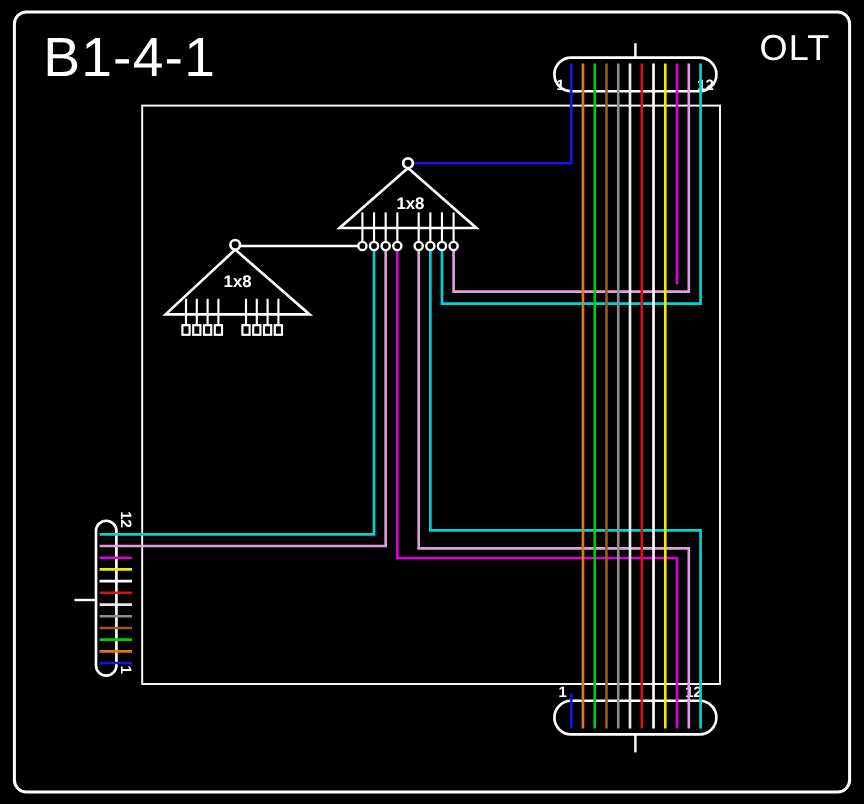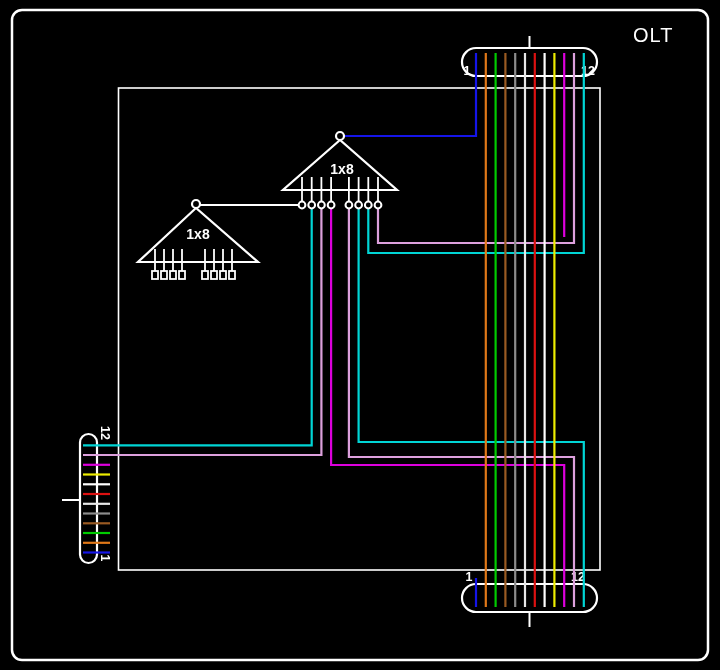--- a/index.html
+++ b/index.html
@@ -1,21 +1,21 @@
 <!DOCTYPE html>
 <html><head>
 <meta charset="utf-8">
 <style>
   html,body{margin:0;padding:0;background:#000;}
   #stage{position:relative;width:720px;height:670px;background:#000;overflow:hidden;
          font-family:"Liberation Sans",sans-serif;}
   #stage svg{position:absolute;left:0;top:0;}
   .title{position:absolute;left:36px;top:20px;font-size:46px;color:#fff;
          letter-spacing:1px;font-weight:400;}
-  .olt{position:absolute;left:633px;top:24px;font-size:20px;color:#fff;
+  .olt{position:absolute;left:633px;top:24px;font-size:30px;color:#fff;
        letter-spacing:1px;font-weight:400;}
   text{font-family:"Liberation Sans",sans-serif;}
 </style>
 </head>
 <body>
 
 <div id="stage">
   <svg width="720" height="670" viewBox="0 0 720 670">
       <rect x="12" y="10" width="696" height="650" rx="10" fill="none" stroke="#ffffff" stroke-width="2.5"></rect>
       <rect x="118.5" y="88" width="481.5" height="482" fill="none" stroke="#ffffff" stroke-width="1.6"></rect>
@@ -92,14 +92,15 @@
       <rect x="202" y="271" width="6" height="8" fill="#000000" stroke="#ffffff" stroke-width="1.8"></rect>
       <line x1="214" y1="249" x2="214" y2="271" stroke="#ffffff" stroke-width="1.8"></line>
       <rect x="211" y="271" width="6" height="8" fill="#000000" stroke="#ffffff" stroke-width="1.8"></rect>
       <line x1="223" y1="249" x2="223" y2="271" stroke="#ffffff" stroke-width="1.8"></line>
       <rect x="220" y="271" width="6" height="8" fill="#000000" stroke="#ffffff" stroke-width="1.8"></rect>
       <line x1="232" y1="249" x2="232" y2="271" stroke="#ffffff" stroke-width="1.8"></line>
       <rect x="229" y="271" width="6" height="8" fill="#000000" stroke="#ffffff" stroke-width="1.8"></rect>
       <circle cx="196" cy="204" r="4" fill="#000000" stroke="#ffffff" stroke-width="2.2"></circle>
       <text fill="#ffffff" font-weight="bold" text-anchor="middle" x="198" y="239" font-size="14">1x8</text>
     </svg>
+  <div class="title">B1-4-1</div>
   <div class="olt">OLT</div>
 </div>
 
 </body></html>

